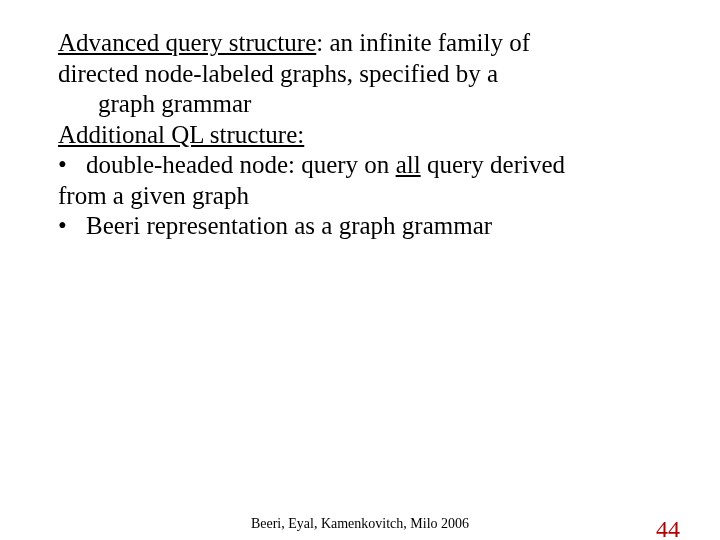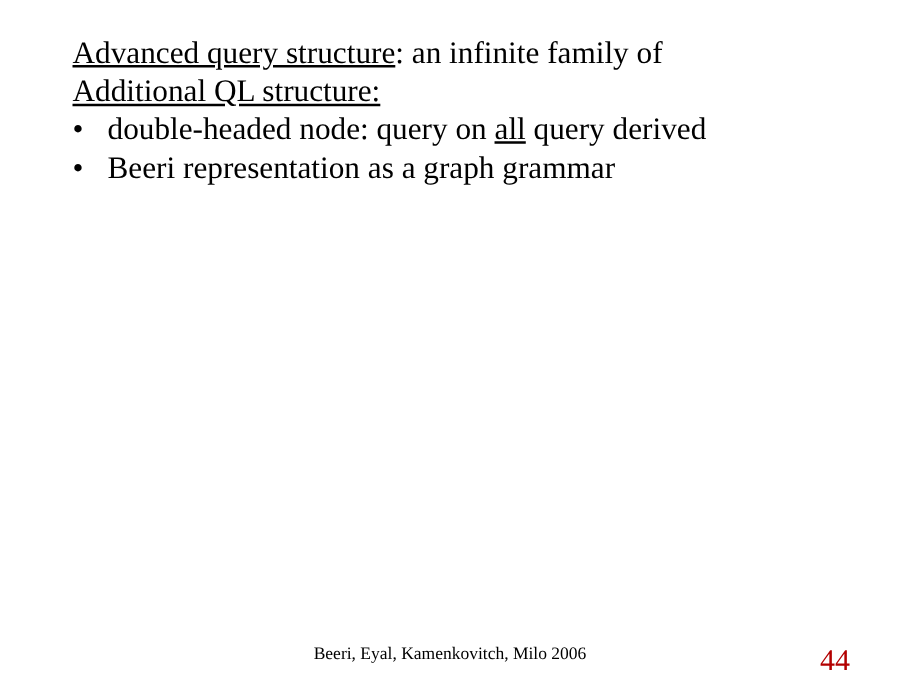--- a/index.html
+++ b/index.html
@@ -69,31 +69,40 @@
 </head>
 <body>
 
 <div class="slide">
 
   <div class="body-text">
 
     <p>
       <span class="underline">Advanced  query structure</span><span>:  an infinite family of</span>
     </p>
+    <p>
+      <span>directed node-labeled graphs,   specified  by a</span>
+    </p>
+    <p class="indent1">
+      <span>graph grammar</span>
+    </p>
 
     <p>
       <span class="underline">Additional QL structure:</span>
     </p>
 
     <div class="bullet-row">
       <div class="bullet-dot">•</div>
       <div class="bullet-content">
         <span> double-headed node: query on </span><span class="underline">all</span><span> query derived</span>
       </div>
     </div>
+    <p>
+      <span>from a given graph</span>
+    </p>
 
     <div class="bullet-row">
       <div class="bullet-dot">•</div>
       <div class="bullet-content">
         <span>Beeri representation as a graph grammar</span>
       </div>
     </div>
 
   </div>
 

